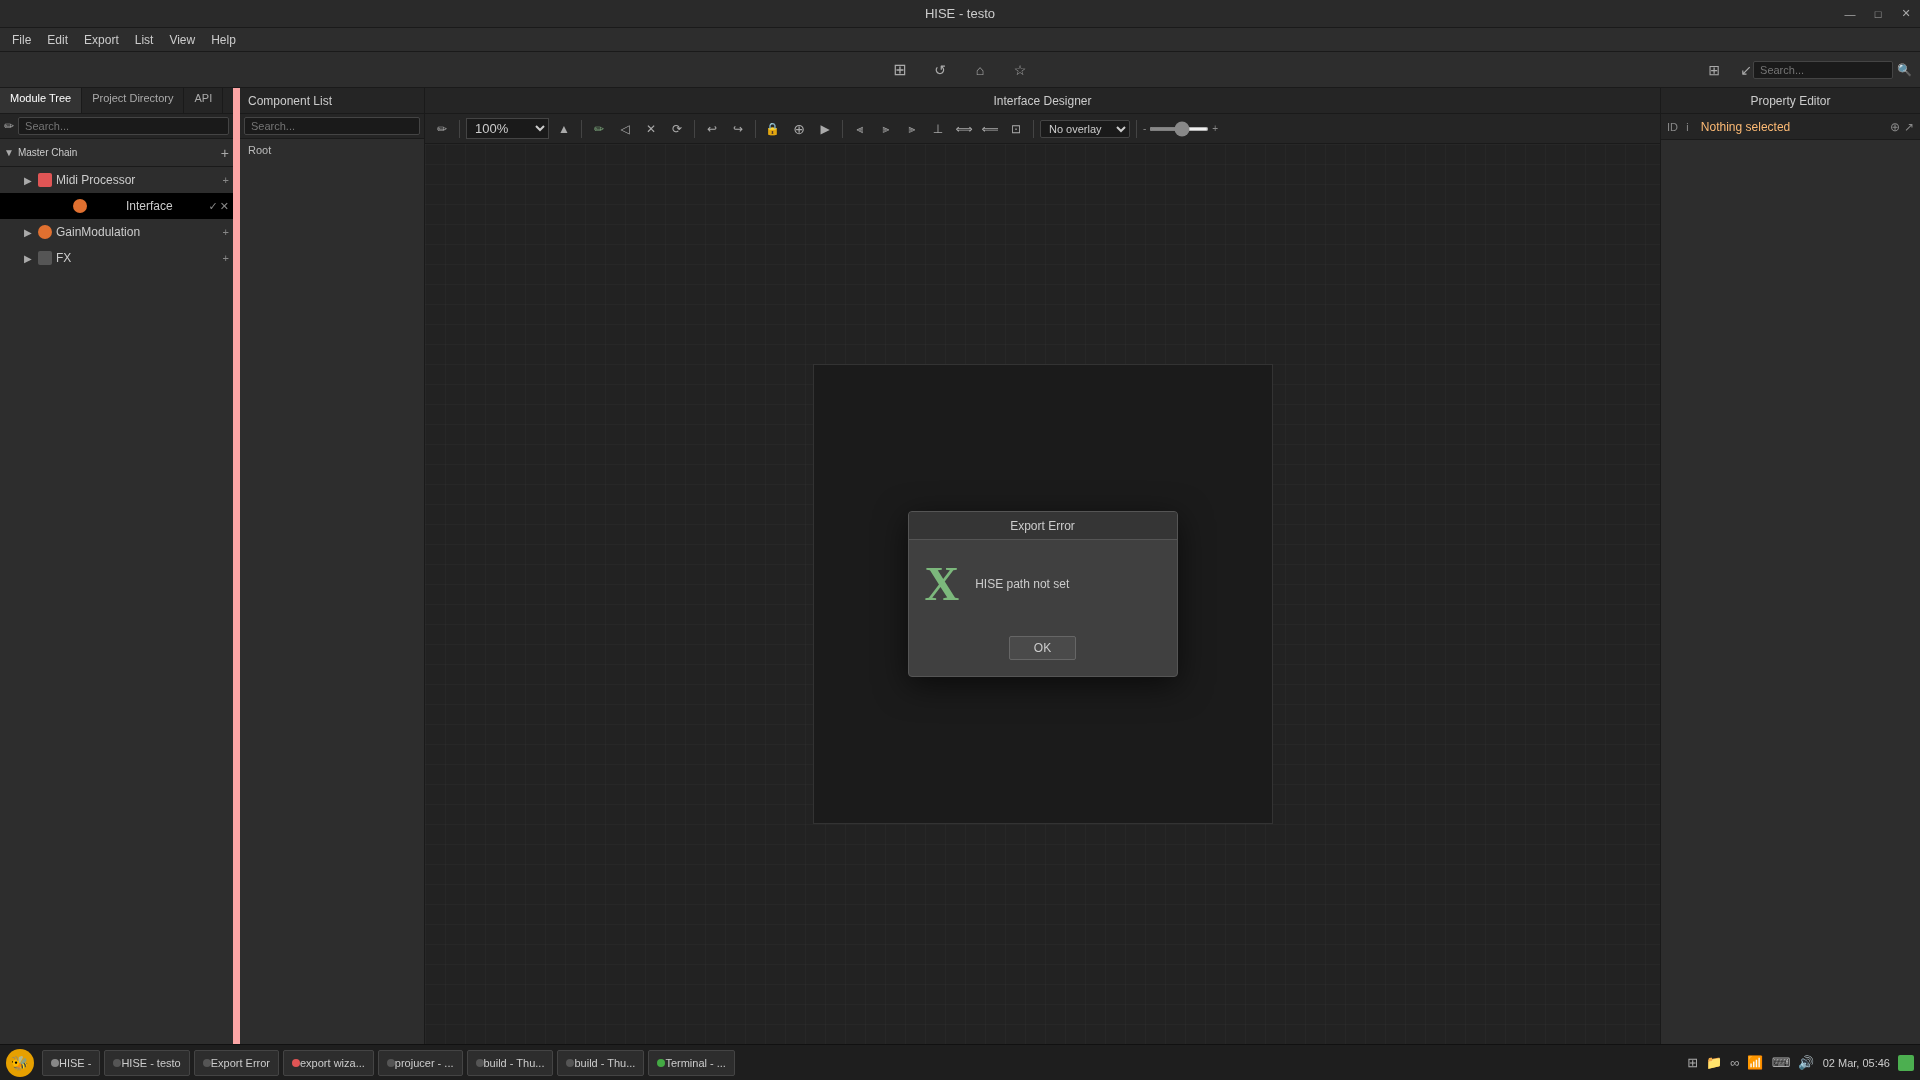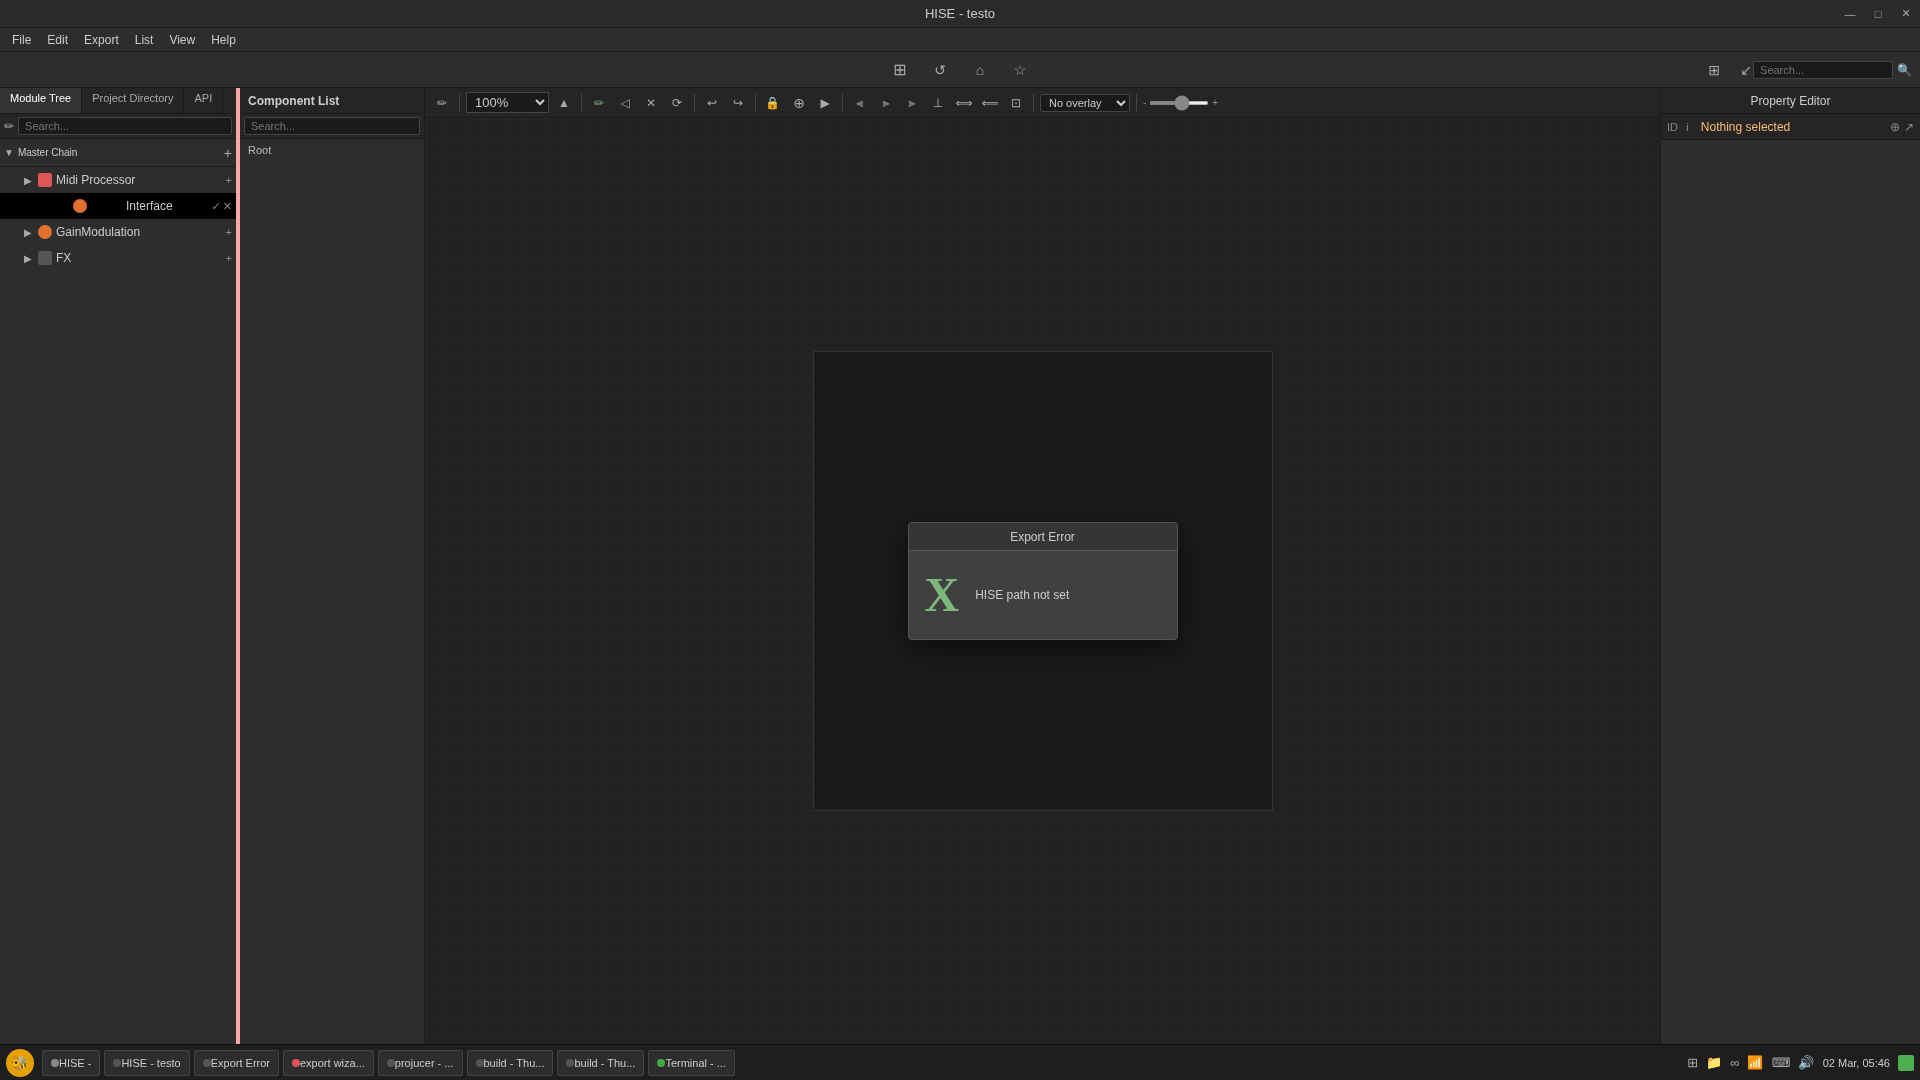--- a/index.html
+++ b/index.html
@@ -111,21 +111,21 @@
     #main-layout {
       display: flex;
       height: calc(1080px - 28px - 24px - 36px - 36px);
       
     }
 
     
     #left-sidebar {
       width: 240px;
       background: #2d2d2d;
-      border-right: 4px solid #fca5a5;
+      border-right: 7px solid #fca5a5;
       display: flex;
       flex-direction: column;
     }
     #sidebar-tabs {
       display: flex;
       background: #252525;
       border-bottom: 1px solid #1a1a1a;
       height: 26px;
     }
     #sidebar-tabs .tab {
@@ -191,21 +191,20 @@
     }
     #component-panel-header {
       height: 26px;
       background: #252525;
       display: flex;
       align-items: center;
       padding: 0 8px;
       border-bottom: 1px solid #1a1a1a;
       font-size: 12px;
       color: #ccc;
-      font-weight: bold;
     }
     #component-panel-search {
       padding: 3px 4px;
       background: #252525;
       border-bottom: 1px solid #1a1a1a;
     }
     #component-panel-search input {
       width: 100%;
       background: #1a1a1a;
       border: 1px solid #444;
@@ -581,20 +580,23 @@
     </div>
     <div id="component-panel-search">
       <input type="text" placeholder="Search..." style="">
     </div>
     <div class="comp-item">
       <span>Root</span>
     </div>
   </div>
 
   <div id="interface-designer">
+    <div id="interface-designer-header">
+      <span>Interface Designer</span>
+    </div>
 
     <div id="design-toolbar">
       <div class="dtb-btn">✏</div>
       <div class="dtb-sep"></div>
       <select class="zoom-select">
         <option>100%</option>
         <option>50%</option>
         <option>75%</option>
         <option>125%</option>
         <option>150%</option>
@@ -640,20 +642,23 @@
 
       <div id="dialog-overlay">
         <div id="dialog">
           <div id="dialog-title-bar">
             <span>Export Error</span>
           </div>
           <div id="dialog-body">
             <div id="dialog-icon">X</div>
             <div id="dialog-message">HISE path not set</div>
           </div>
+          <div id="dialog-footer">
+            <button id="dialog-ok-btn">OK</button>
+          </div>
         </div>
       </div>
     </div>
   </div>
 
   <div id="right-panel">
     <div id="right-panel-header">
       <span>Property Editor</span>
     </div>
     <div id="property-toolbar">

